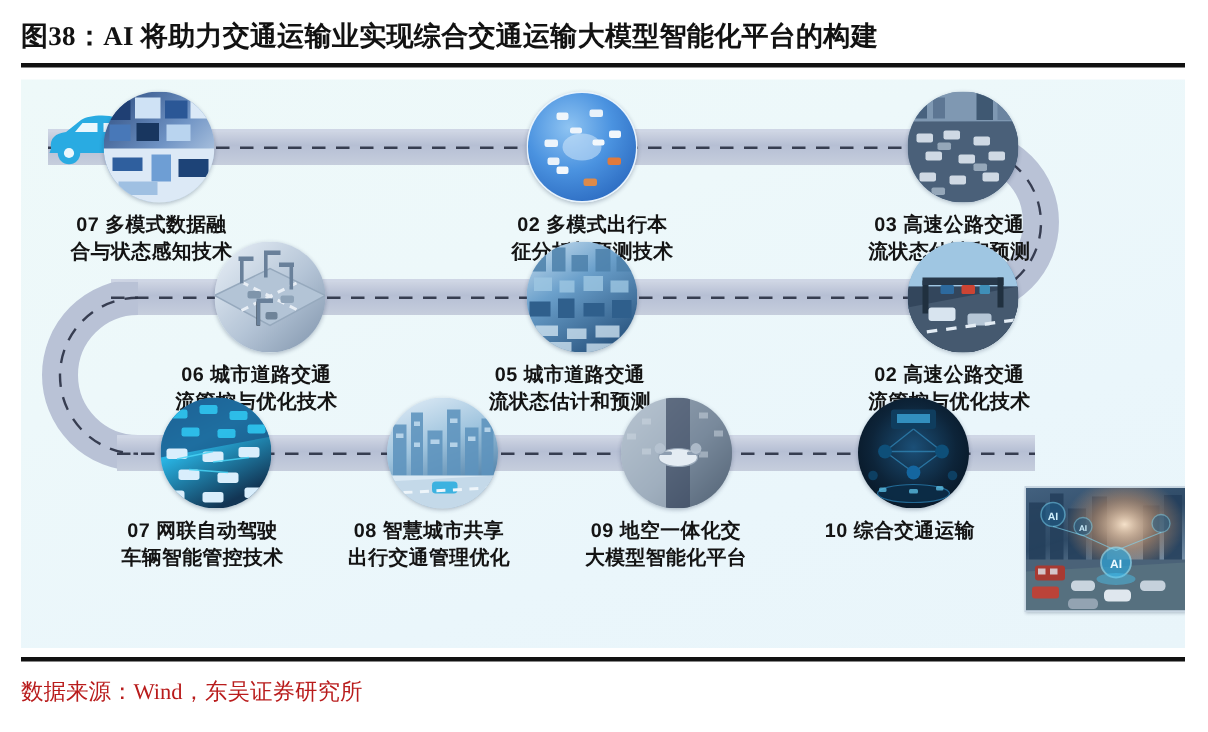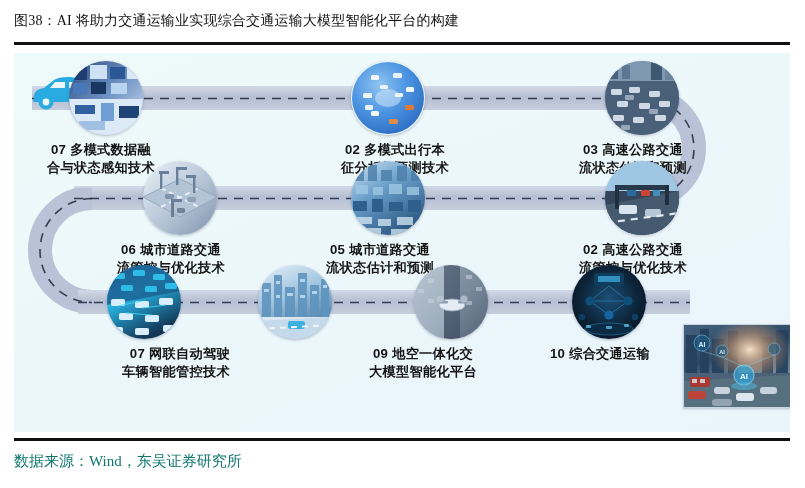--- a/index.html
+++ b/index.html
@@ -20,22 +20,22 @@
   .fig-header {
     position: absolute;
     left: 0; top: 0;
     width: 805px;
     height: 44px;
     box-sizing: border-box;
     padding: 12px 0 0 14px;
   }
   .fig-title {
     font-family: "Liberation Serif", "DejaVu Serif", serif;
-    font-weight: normal;
-    font-size: 14px;
+    font-weight: bold;
+    font-size: 18px;
     color: #121212;
     letter-spacing: 0.2px;
     white-space: nowrap;
   }
   .rule-top {
     position: absolute;
     left: 14px; top: 42px;
     width: 776px; height: 3px;
     background: #111111;
   }
@@ -45,21 +45,21 @@
     width: 776px; height: 2.5px;
     background: #111111;
   }
 
   
   .fig-footer {
     position: absolute;
     left: 14px; top: 452px;
     font-family: "Liberation Serif", "DejaVu Serif", serif;
     font-size: 15px;
-    color: #0f766e;
+    color: #b91c1c;
     white-space: nowrap;
   }
 
   
   .panel {
     position: absolute;
     left: 14px; top: 53px;
     width: 776px; height: 379px;
     background: linear-gradient(160deg,#eef9f9 0%, #edf8fa 35%, #eaf6fb 70%, #e9f5fa 100%);
     overflow: hidden;
@@ -404,21 +404,21 @@
         <rect x="28" y="63" width="14" height="7" rx="1.8"></rect>
         <rect x="56" y="60" width="14" height="7" rx="1.8"></rect>
       </g>
       <g stroke="#49d4f5" stroke-width="1.1" opacity="0.85">
         <line x1="11" y1="41" x2="35" y2="36"></line>
         <line x1="35" y1="43" x2="59" y2="40"></line>
         <line x1="19" y1="48" x2="45" y2="50"></line>
       </g>
     </svg>
   </div>
-  <div class="caption" style="left:26px; top:292px;text-align:right;">
+  <div class="caption" style="left:26px; top:292px;">
     <span>07 网联自动驾驶</span>
     <span class="l2">车辆智能管控技术</span>
   </div>
 
   <div class="node" id="n8" style="left:244px; top:212px;">
     <svg class="thumb" viewBox="0 0 74 74">
       <rect width="74" height="74" fill="url(#skylineGrad)"></rect>
       <g fill="#5e93bd" opacity="0.88">
         <rect x="4" y="18" width="9" height="34"></rect>
         <rect x="16" y="10" width="8" height="42"></rect>
@@ -435,20 +435,24 @@
         <rect x="54" y="26" width="5" height="3"></rect>
         <rect x="65" y="20" width="4" height="3"></rect>
         <rect x="18" y="30" width="4" height="3"></rect>
         <rect x="42" y="30" width="5" height="3"></rect>
       </g>
       <rect x="0" y="52" width="74" height="22" fill="#dae9f4"></rect>
       <path d="M0 56 L74 52 L74 74 L0 74 Z" fill="#c4d9e9"></path>
       <rect x="30" y="56" width="17" height="8" rx="2.5" fill="#3db2e0"></rect>
       <path d="M0 64 L74 60" stroke="#eef5fa" stroke-width="2" stroke-dasharray="6 5"></path>
     </svg>
+  </div>
+  <div class="caption" style="left:177px; top:292px;">
+    <span>08 智慧城市共享</span>
+    <span class="l2">出行交通管理优化</span>
   </div>
 
   <div class="node" id="n9" style="left:400px; top:212px;">
     <svg class="thumb" viewBox="0 0 74 74">
       <rect width="74" height="74" fill="url(#droneGrad)"></rect>
       <rect x="0" y="0" width="30" height="74" fill="#a8b6c4" opacity="0.7"></rect>
       <rect x="30" y="0" width="16" height="74" fill="#46546a" opacity="0.8"></rect>
       <rect x="46" y="0" width="28" height="74" fill="#6c7d90" opacity="0.6"></rect>
       <g fill="#cdd7e1" opacity="0.5">
         <rect x="4" y="6" width="6" height="4"></rect>
@@ -462,21 +466,21 @@
       <g>
         <ellipse cx="38" cy="40" rx="13" ry="6" fill="#e4ecf3"></ellipse>
         <ellipse cx="38" cy="40" rx="13" ry="6" fill="none" stroke="#9aa9b9" stroke-width="0.8"></ellipse>
         <rect x="25" y="36" width="9" height="2.4" rx="1" fill="#8d9db0"></rect>
         <rect x="44" y="36" width="9" height="2.4" rx="1" fill="#8d9db0"></rect>
         <circle cx="26" cy="34" r="3.6" fill="#b9c6d3" opacity="0.8"></circle>
         <circle cx="50" cy="34" r="3.6" fill="#b9c6d3" opacity="0.8"></circle>
       </g>
     </svg>
   </div>
-  <div class="caption" style="left:314px; top:292px;">
+  <div class="caption" style="left:335px; top:292px;">
     <span>09 地空一体化交</span>
     <span class="l2">大模型智能化平台</span>
   </div>
 
   <div class="node" id="n10" style="left:558px; top:212px;">
     <svg class="thumb" viewBox="0 0 74 74">
       <rect width="74" height="74" fill="url(#platGrad)"></rect>
       <rect x="22" y="8" width="30" height="13" rx="2" fill="#0f3d5e"></rect>
       <rect x="26" y="11" width="22" height="6" fill="#3ba4d6" opacity="0.8"></rect>
       <g stroke="#2e7fae" stroke-width="0.9" opacity="0.85" fill="none">

